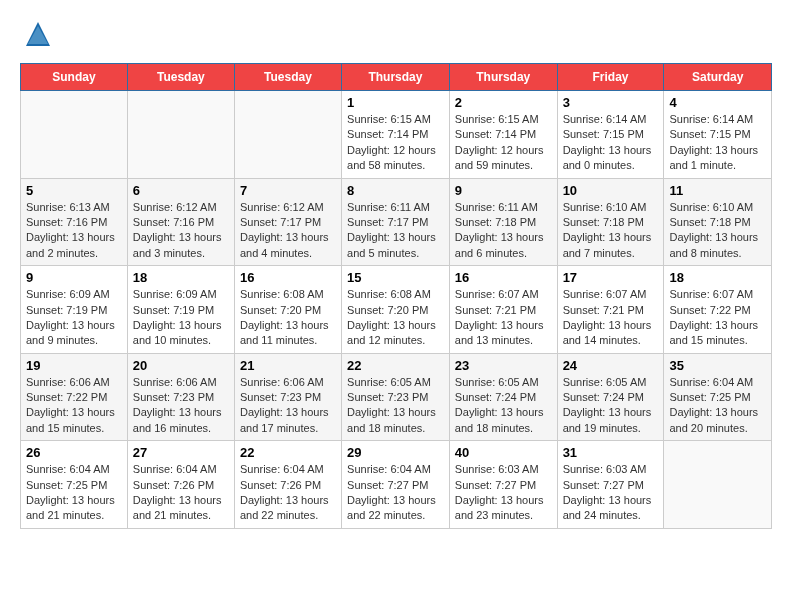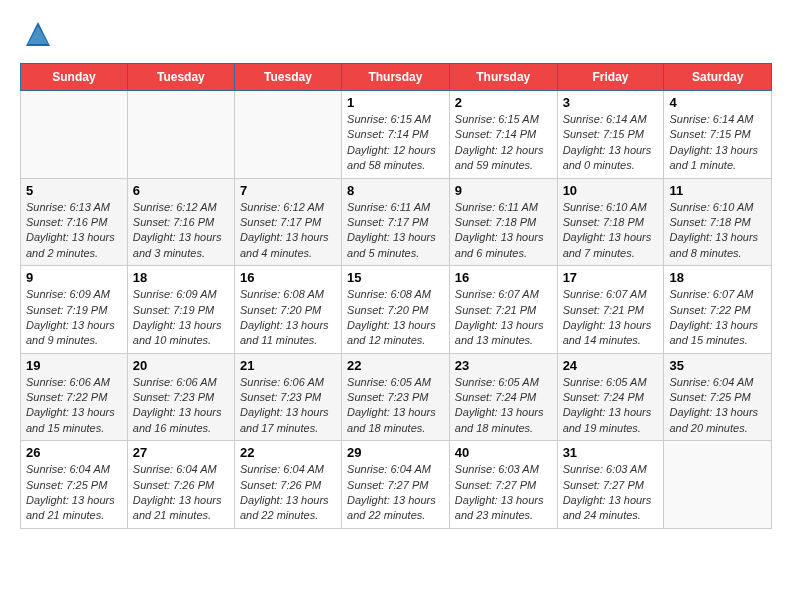--- a/index.html
+++ b/index.html
@@ -75,21 +75,20 @@
     }
     .day-number {
       font-weight: bold;
       font-size: 13px;
       display: block;
       margin-bottom: 2px;
     }
     .day-detail {
       color: #333;
       line-height: 1.4;
-      font-style: italic;
     }
     td.empty {
       background: #f9f9f9;
     }
   </style>
 </head>
 <body>
 
 <div class="header">
   <div class="logo">

